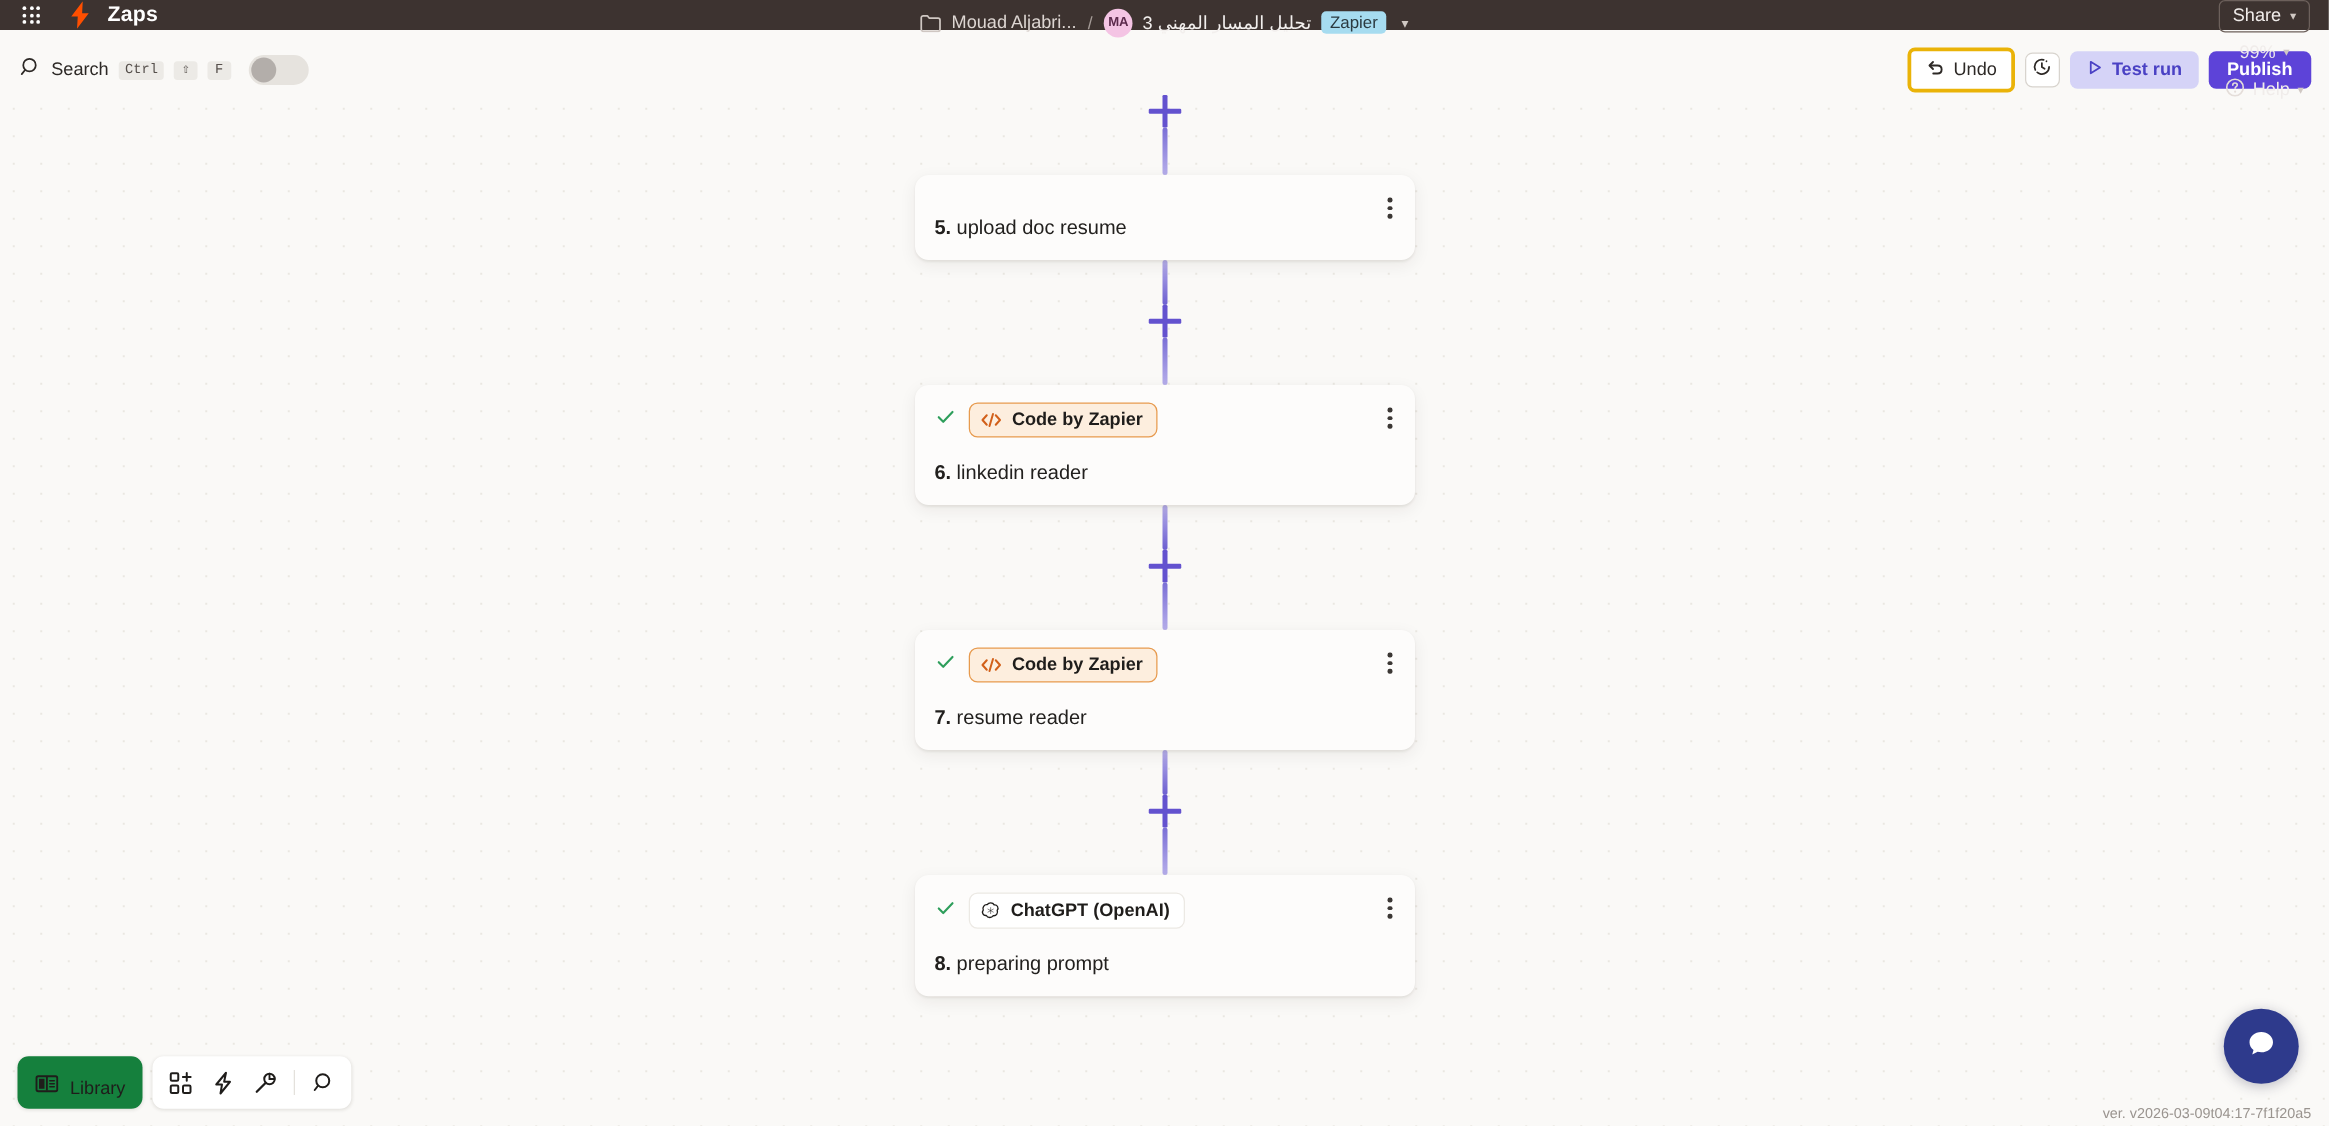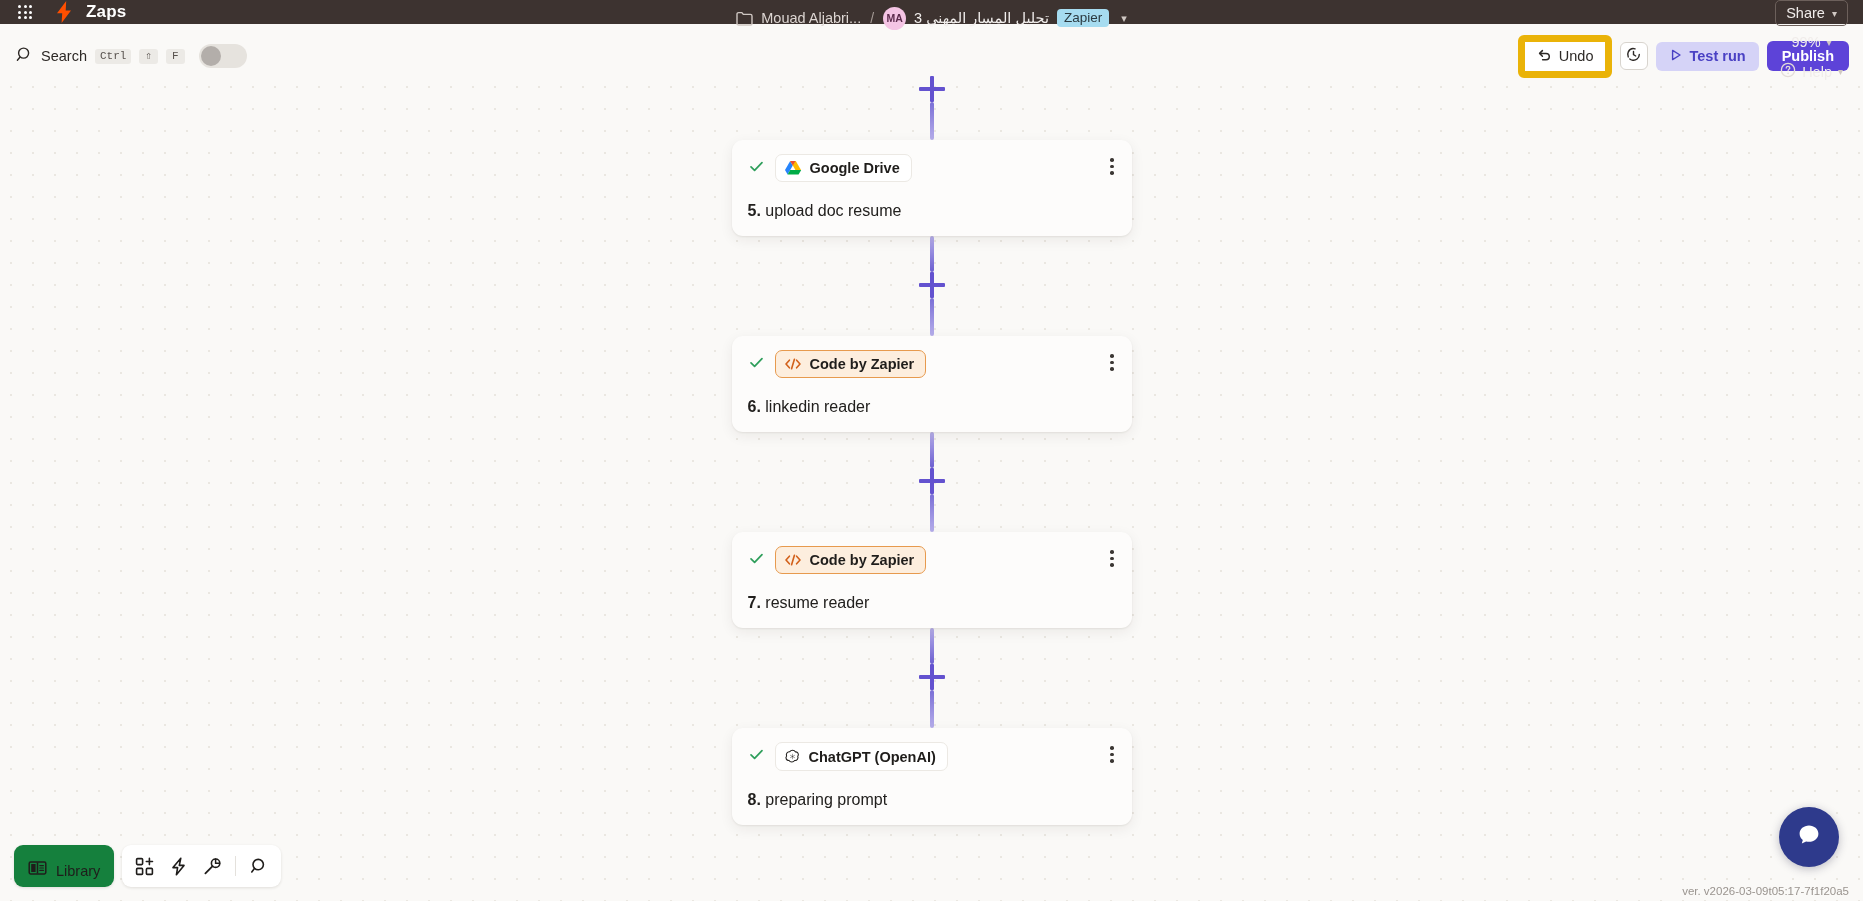--- a/index.html
+++ b/index.html
@@ -93,21 +93,21 @@
     position:absolute; left:2px; top:2px; width:20px; height:20px;
     border-radius:50%; background:#b3aeaa;
   }
 
   .toolbar-right{
     position:absolute; right:14px; top:0; height:40px;
     display:flex; align-items:center; gap:8px;
   }
   .undo-btn{
     display:flex; align-items:center; gap:7px;
-    border:7px solid #eab308; background:#fff; border-radius:6px;
+    border:3px solid #eab308; background:#fff; border-radius:6px;
     font-size:14.5px; color:#2d2926; padding:5px 11px; cursor:pointer;
   }
   .history-btn{
     width:28px; height:28px; border:1px solid #d8d4ce; background:#fff;
     border-radius:6px; display:flex; align-items:center; justify-content:center;
     cursor:pointer;
   }
   .testrun-btn{
     display:flex; align-items:center; gap:7px;
     background:#d5d3f7; color:#4a41c4; border-radius:6px;
@@ -327,38 +327,20 @@
 
 <div class="canvas">
 
 
   <div class="flow">
 
     <div class="plus"></div>
     <div class="connector conn-top"></div>
 
     <div class="node-card">
-      <div class="node-head">
-        <span class="check">
-          <svg width="17" height="17" viewBox="0 0 17 17" aria-hidden="true">
-            <path d="M3 8.8 6.6 12.4 14 4.6" fill="none" stroke="#2e9e5b" stroke-width="1.7" stroke-linecap="round" stroke-linejoin="round"></path>
-          </svg>
-        </span>
-        <span class="app-chip">
-          <span class="chip-icon">
-            <svg width="18" height="16" viewBox="0 0 18 16" aria-hidden="true">
-              <path d="M6.2 1.1 1 10.1l2.6 4.5 5.2-9z" fill="#2684fc"></path>
-              <path d="M11.8 1.1H6.2l5.2 9h5.6z" fill="#ffba00"></path>
-              <path d="M3.6 14.6h11l2.6-4.5H6.2z" fill="#00ac47"></path>
-              <path d="M6.2 1.1 8.8 5.6 11.4 1.1z" fill="#ea4335" opacity=".9"></path>
-            </svg>
-          </span>
-          <span>Google Drive</span>
-        </span>
-      </div>
       <div class="kebab">
           <i></i>
           <i></i>
           <i></i>
         </div>
       <div class="node-title">
         <b>5.</b>
         <span>upload doc resume</span>
       </div>
     </div>
@@ -508,13 +490,13 @@
   </div>
 </div>
 
 <div class="chat-widget">
   <span>
     <svg width="30" height="30" viewBox="0 0 30 30" aria-hidden="true">
       <path d="M15 5.6c5.2 0 9.4 3.6 9.4 8.1s-4.2 8.1-9.4 8.1c-1 0-2-.14-2.9-.4l-4.3 2.2 1-3.6c-1.9-1.5-3.2-3.7-3.2-6.3 0-4.5 4.2-8.1 9.4-8.1z" fill="#fff"></path>
     </svg>
   </span>
 </div>
-<div class="version">ver. v2026-03-09t05:17-7f1f20a5</div>
+<div class="version">ver. v2026-03-09t04:17-7f1f20a5</div>
 
 </body></html>

